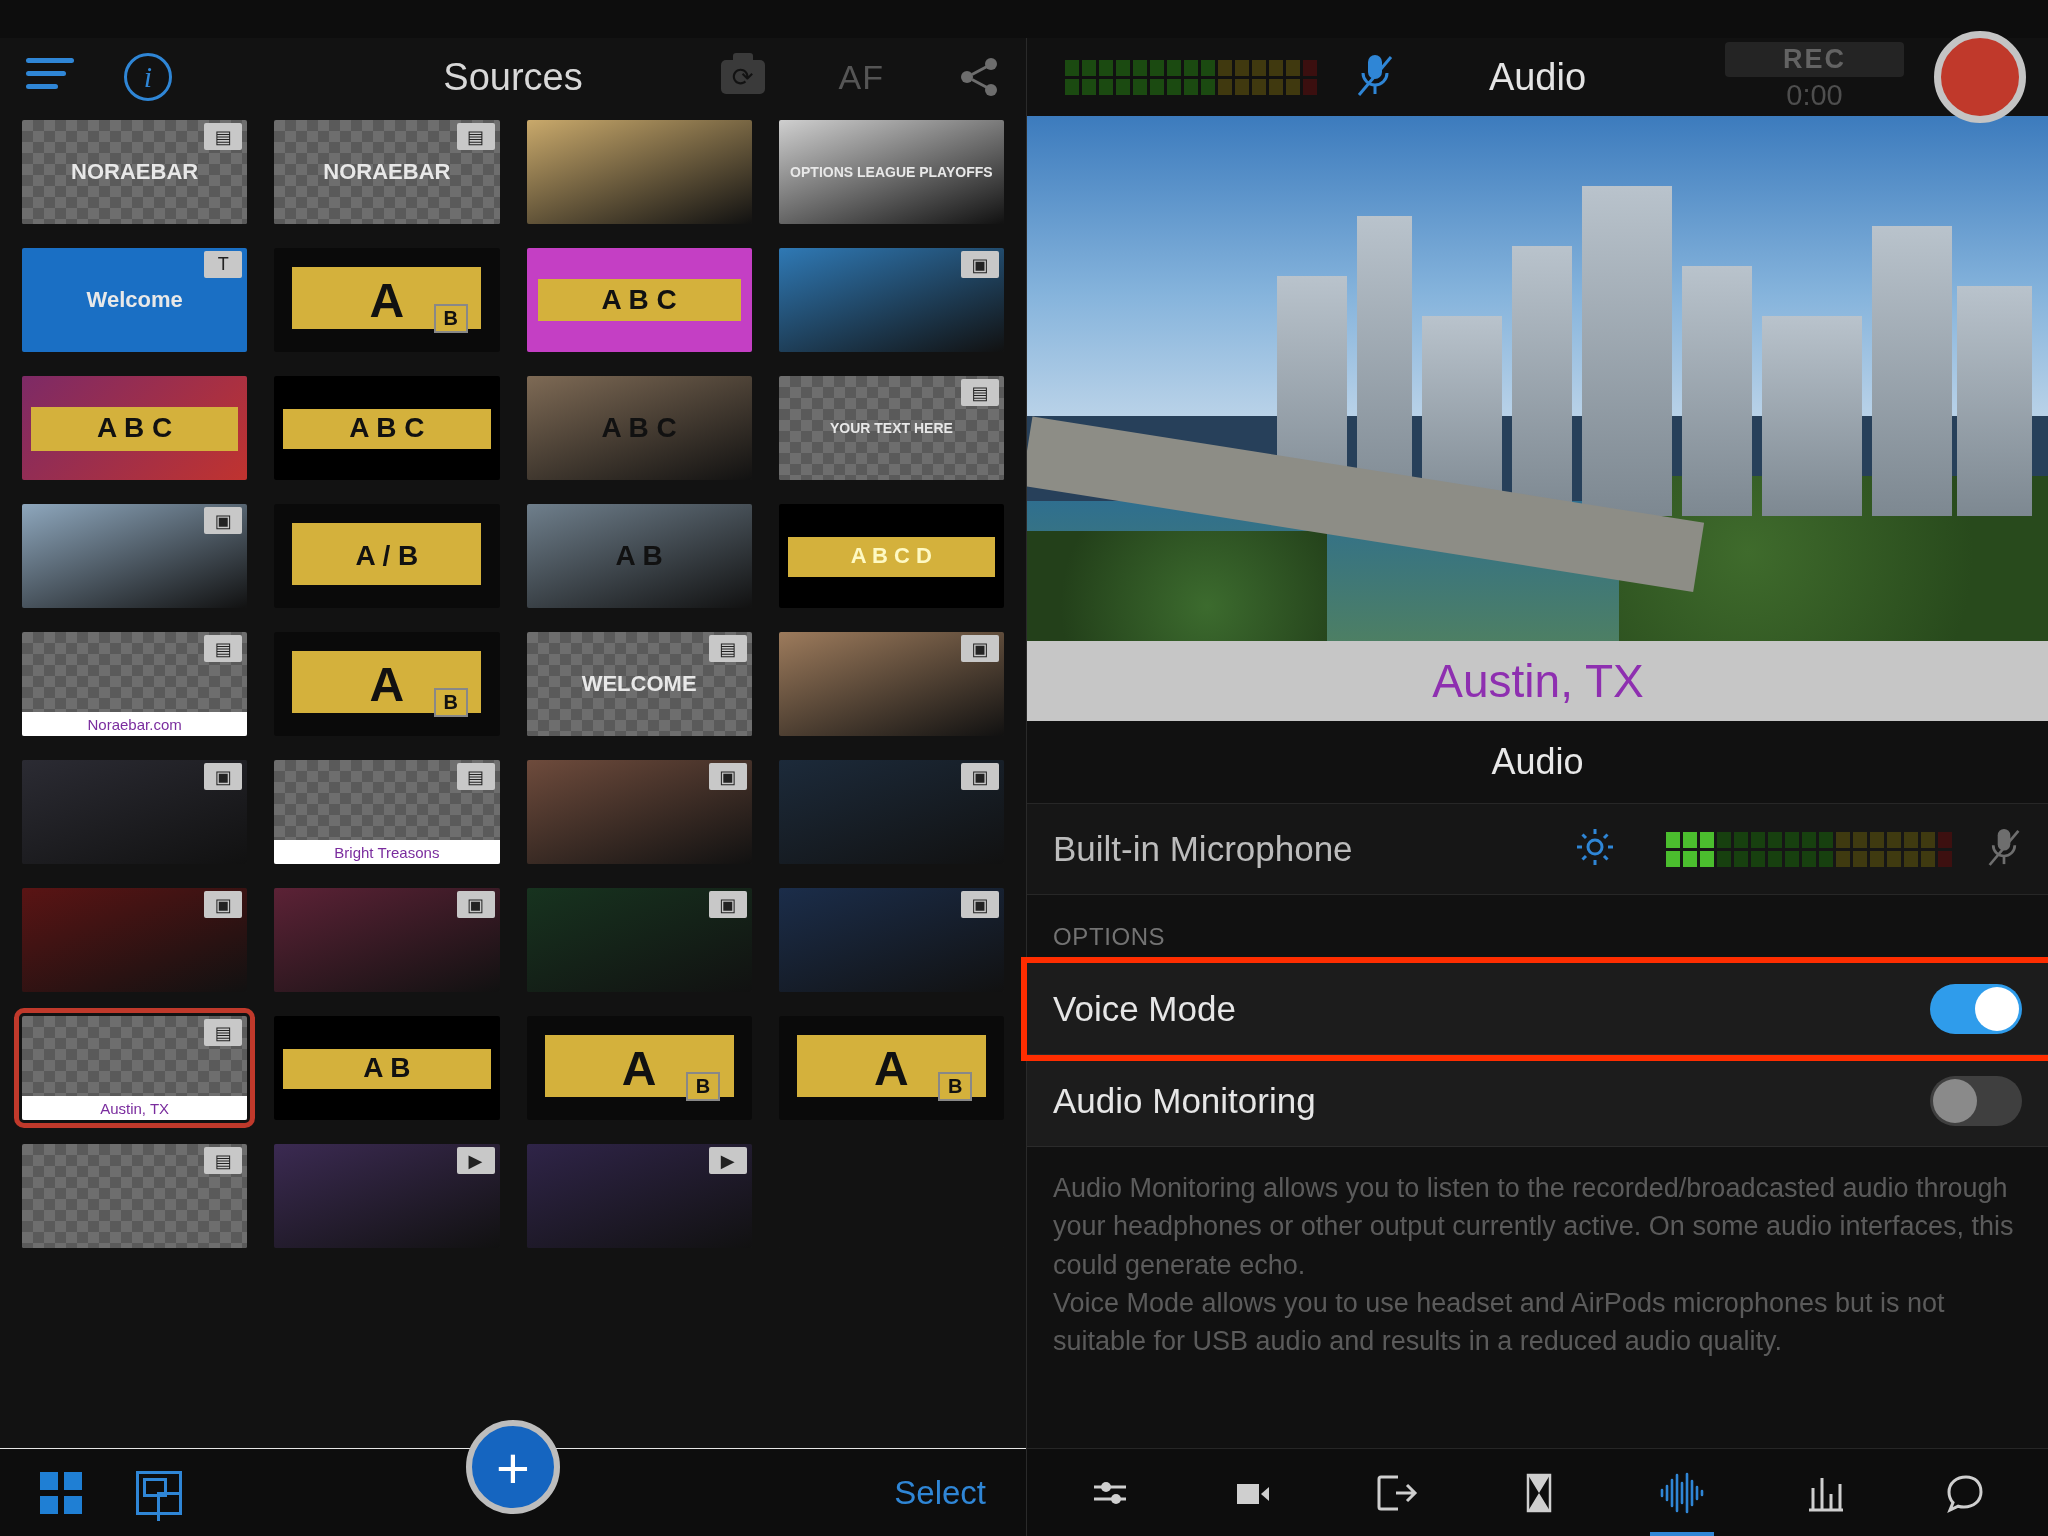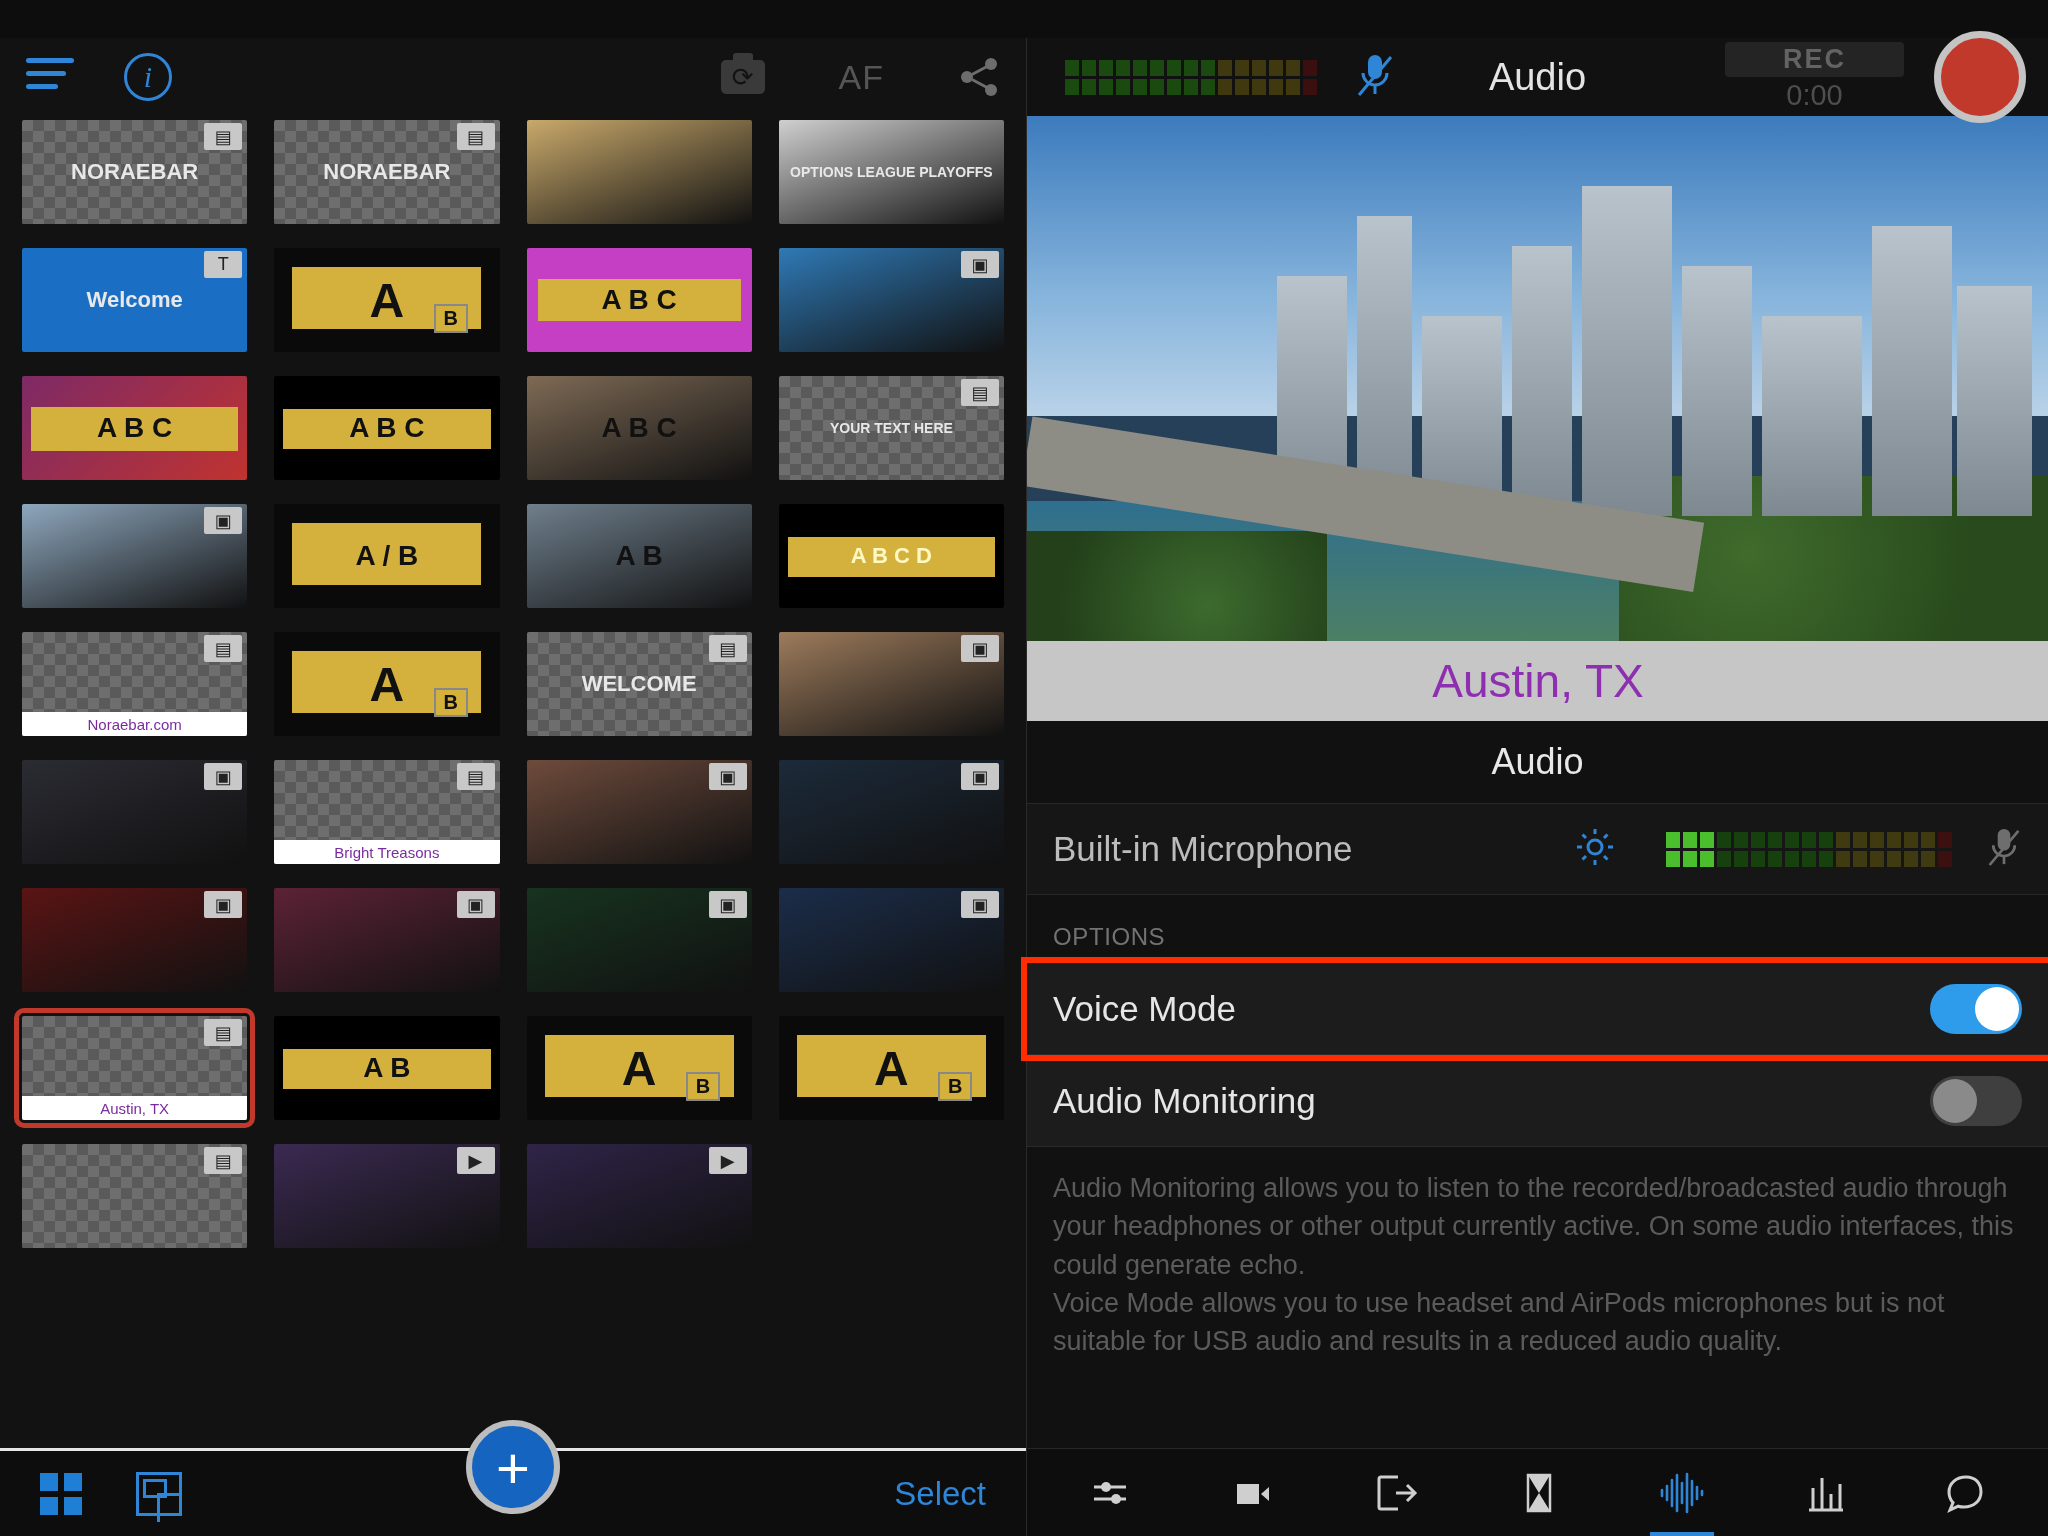--- a/index.html
+++ b/index.html
@@ -64,21 +64,21 @@
      background-position:0 0,11px 11px;}
   .caption{ position:absolute;left:0;right:0;bottom:0;height:24px;background:#ffffff;
      color:#7a2c9e; font-size:15px; display:flex;align-items:center;justify-content:center;}
   .ylabel{ position:absolute; inset:0; display:flex;align-items:center;justify-content:center;
      color:#111; font-weight:bold; }
   .selected{ outline:5px solid #c0392b; outline-offset:3px; }
   .photo{position:absolute;inset:0;}
 
   
   .lbar{ position:absolute; left:0; bottom:0; width:1026px; height:88px;
-     background:#0d0d0d; border-top:3px solid #e5e5e5; display:flex; align-items:center;
+     background:#0d0d0d; border-top:1px solid #e5e5e5; display:flex; align-items:center;
      padding:0 40px;}
   .gridico{ display:grid; grid-template-columns:18px 18px; grid-gap:6px;}
   .gridico i{ display:block;width:18px;height:18px;background:#1f7fd4;}
   .layoutico{ width:46px;height:44px;border:3px solid #2f86d6;margin-left:54px;position:relative;}
   .layoutico::before{content:"";position:absolute;left:4px;top:4px;width:18px;height:13px;
      border:3px solid #2f86d6;}
   .layoutico::after{content:"";position:absolute;right:-3px;top:18px;width:22px;height:26px;
      border-left:3px solid #2f86d6;border-top:3px solid #2f86d6;}
   .select-btn{ margin-left:auto; color:#2f86d6; font-size:33px;}
   .plusbtn{ position:absolute; left:50%; transform:translateX(-50%); bottom:22px;
@@ -155,20 +155,21 @@
 
 
   <div class="left-pane">
     <div class="lhdr">
       <div class="hamburger">
           <span></span>
           <span></span>
           <span></span>
         </div>
       <div class="info-ico">i</div>
+      <div class="title">Sources</div>
       <div class="lhdr-right">
         <span class="cam-ico"></span>
         <span class="af">AF</span>
         <span class="share">
           <svg width="42" height="40" viewBox="0 0 42 40">
               <circle cx="33" cy="7" r="6" fill="#6d6d6d"></circle>
               <circle cx="33" cy="33" r="6" fill="#6d6d6d"></circle>
               <circle cx="9" cy="20" r="6" fill="#6d6d6d"></circle>
               <path d="M14 17.5l15-8M14 22.5l15 8" stroke="#6d6d6d" stroke-width="3"></path>
             </svg>

